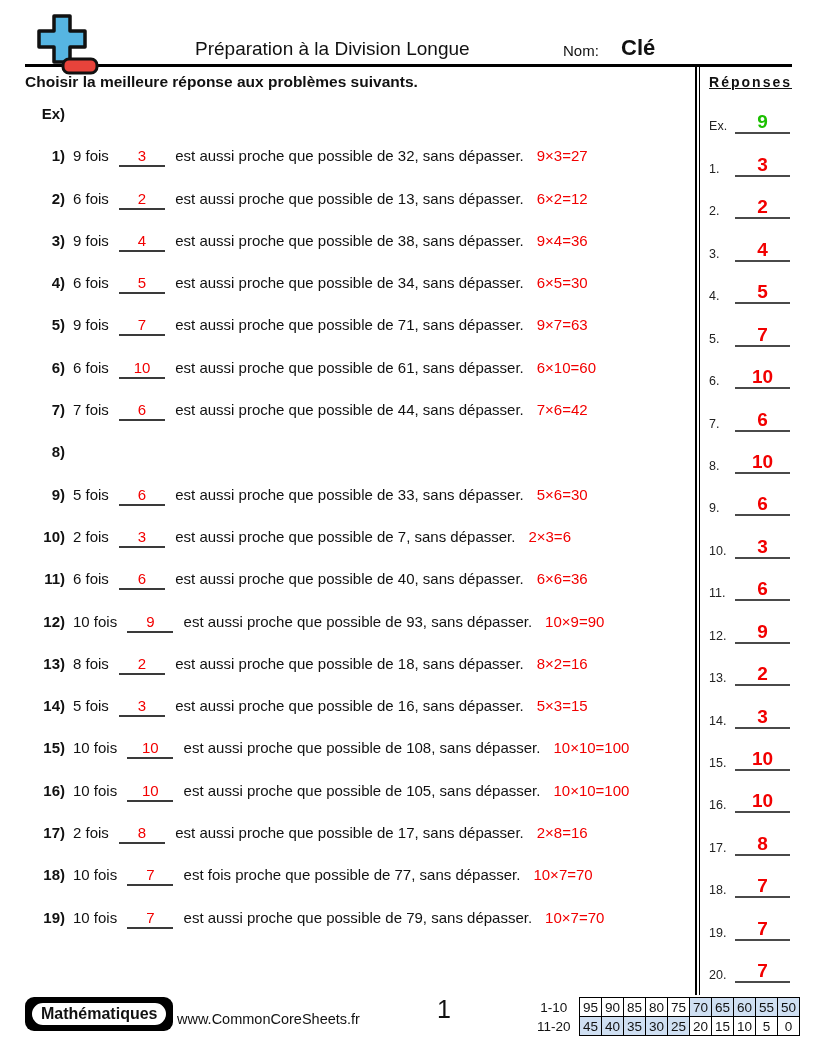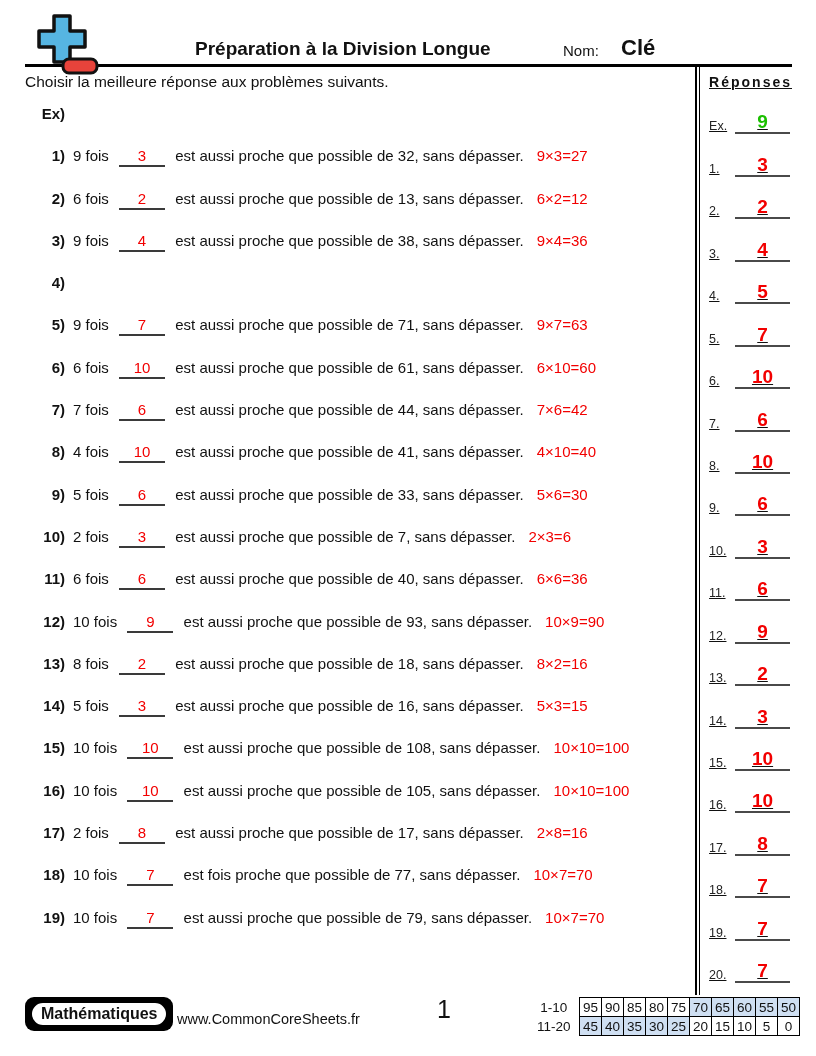--- a/index.html
+++ b/index.html
@@ -3,36 +3,36 @@
 <meta charset="utf-8">
 <style>
   * { margin:0; padding:0; box-sizing:border-box; }
   html,body { background:#fff; }
   body { font-family:"Liberation Sans","DejaVu Sans",sans-serif; color:#111; }
   .page { position:relative; width:816px; height:1056px; background:#fff; overflow:hidden; }
 
   
   header { position:absolute; left:25px; right:24px; top:0; height:67px; border-bottom:3px solid #000; }
   .logo { position:absolute; left:-4px; top:12px; width:84px; height:66px; }
-  .page-title { position:absolute; left:170px; top:38px; font-size:19px; color:#111; white-space:nowrap;font-weight:bold; }
+  .page-title { position:absolute; left:170px; top:38px; font-size:19px; color:#111; white-space:nowrap; }
   .name-label { position:absolute; left:538px; top:42px; font-size:15px; }
   .name-value { position:absolute; left:596px; top:35px; font-size:22px; font-weight:bold; }
 
   
   .content { position:absolute; left:25px; right:24px; top:67px; height:928px; display:flex; }
   .main { flex:1 1 auto; min-width:0; }
-  .instruction { font-weight:normal; font-size:15.5px; padding-top:6px; }
+  .instruction { font-weight:bold; font-size:15.5px; padding-top:6px; }
   .problems { margin-top:13px; }
   .prob-row { display:flex; align-items:flex-start; height:42.3px; font-size:15px; line-height:20px; white-space:nowrap; }
   .pnum { width:40px; flex:0 0 40px; text-align:right; font-weight:bold; margin-right:8px; }
   .blank { display:inline-block; min-width:46px; padding:0 4px; text-align:center; border-bottom:2px solid #3a3a3a; margin:0 6px; line-height:18px; }
   .eq { margin-left:13px; }
 
   
-  .sidebar { flex:0 0 88px; position:relative; border-left:1.5px solid #000; padding-left:9px;text-decoration:underline; }
+  .sidebar { flex:0 0 88px; position:relative; border-left:1.5px solid #000; padding-left:9px; }
   .sidebar::before { content:""; position:absolute; left:-5px; top:0; bottom:0; width:1.5px; background:#000; }
   .sidebar-title { font-weight:bold; font-size:14px; letter-spacing:2px; text-decoration:underline; padding-top:7px; }
   .side-rows { margin-top:2px; }
   .side-row { display:flex; align-items:flex-end; height:42.45px; }
   .side-num { font-size:12.5px; color:#222; flex:0 0 26px; line-height:15px; }
   .side-blank { flex:1 1 auto; border-bottom:2px solid #4a4a4a; text-align:center; font-weight:bold; font-size:19px; line-height:20px; margin-right:2px; }
 
   
   footer { position:absolute; left:25px; right:16px; top:995px; height:44px; }
   .badge { position:absolute; left:0; top:2px; background:#000; border-radius:9px; padding:4px 5px; display:inline-block; }
@@ -75,36 +75,36 @@
           <div class="prob-row">
     <span class="pnum">2)</span>
     <span class="ptext"><span>6 fois</span> <span class="blank"><span class="ans" style="color: rgb(242, 0, 0);">2</span></span> <span>est aussi proche que possible de 13, sans dépasser.</span><span class="eq" style="color: rgb(242, 0, 0);">6×2=12</span></span>
   </div>
           <div class="prob-row">
     <span class="pnum">3)</span>
     <span class="ptext"><span>9 fois</span> <span class="blank"><span class="ans" style="color: rgb(242, 0, 0);">4</span></span> <span>est aussi proche que possible de 38, sans dépasser.</span><span class="eq" style="color: rgb(242, 0, 0);">9×4=36</span></span>
   </div>
           <div class="prob-row">
     <span class="pnum">4)</span>
+    <span class="ptext"><span>6 fois</span> <span class="blank"><span class="ans" style="color: rgb(242, 0, 0);">5</span></span> <span>est aussi proche que possible de 34, sans dépasser.</span><span class="eq" style="color: rgb(242, 0, 0);">6×5=30</span></span>
   </div>
           <div class="prob-row">
     <span class="pnum">5)</span>
     <span class="ptext"><span>9 fois</span> <span class="blank"><span class="ans" style="color: rgb(242, 0, 0);">7</span></span> <span>est aussi proche que possible de 71, sans dépasser.</span><span class="eq" style="color: rgb(242, 0, 0);">9×7=63</span></span>
   </div>
           <div class="prob-row">
     <span class="pnum">6)</span>
     <span class="ptext"><span>6 fois</span> <span class="blank"><span class="ans" style="color: rgb(242, 0, 0);">10</span></span> <span>est aussi proche que possible de 61, sans dépasser.</span><span class="eq" style="color: rgb(242, 0, 0);">6×10=60</span></span>
   </div>
           <div class="prob-row">
     <span class="pnum">7)</span>
     <span class="ptext"><span>7 fois</span> <span class="blank"><span class="ans" style="color: rgb(242, 0, 0);">6</span></span> <span>est aussi proche que possible de 44, sans dépasser.</span><span class="eq" style="color: rgb(242, 0, 0);">7×6=42</span></span>
   </div>
           <div class="prob-row">
     <span class="pnum">8)</span>
-    <span class="ptext"><span>4 fois</span> <span class="blank"><span class="ans" style="color: rgb(242, 0, 0);">10</span></span> <span>est aussi proche que possible de 41, sans dépasser.</span><span class="eq" style="color: rgb(242, 0, 0);">4×10=40</span></span>
   </div>
           <div class="prob-row">
     <span class="pnum">9)</span>
     <span class="ptext"><span>5 fois</span> <span class="blank"><span class="ans" style="color: rgb(242, 0, 0);">6</span></span> <span>est aussi proche que possible de 33, sans dépasser.</span><span class="eq" style="color: rgb(242, 0, 0);">5×6=30</span></span>
   </div>
           <div class="prob-row">
     <span class="pnum">10)</span>
     <span class="ptext"><span>2 fois</span> <span class="blank"><span class="ans" style="color: rgb(242, 0, 0);">3</span></span> <span>est aussi proche que possible de 7, sans dépasser.</span><span class="eq" style="color: rgb(242, 0, 0);">2×3=6</span></span>
   </div>
           <div class="prob-row">

